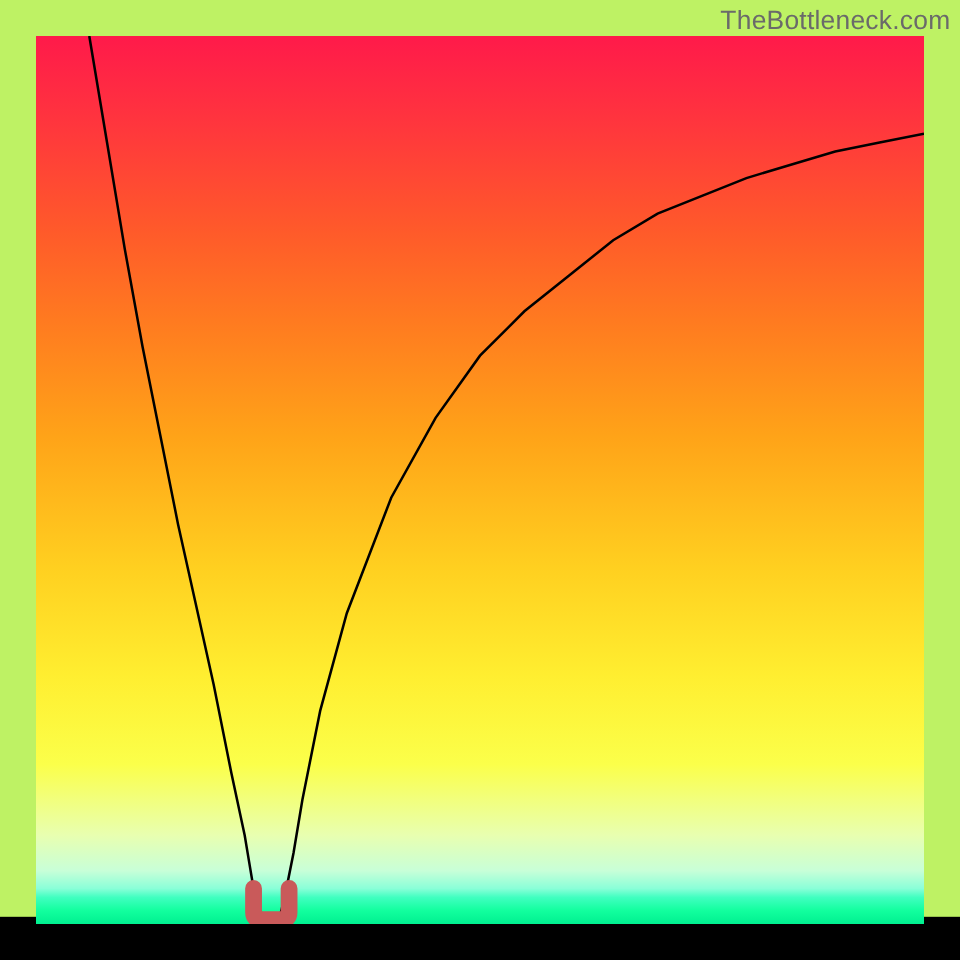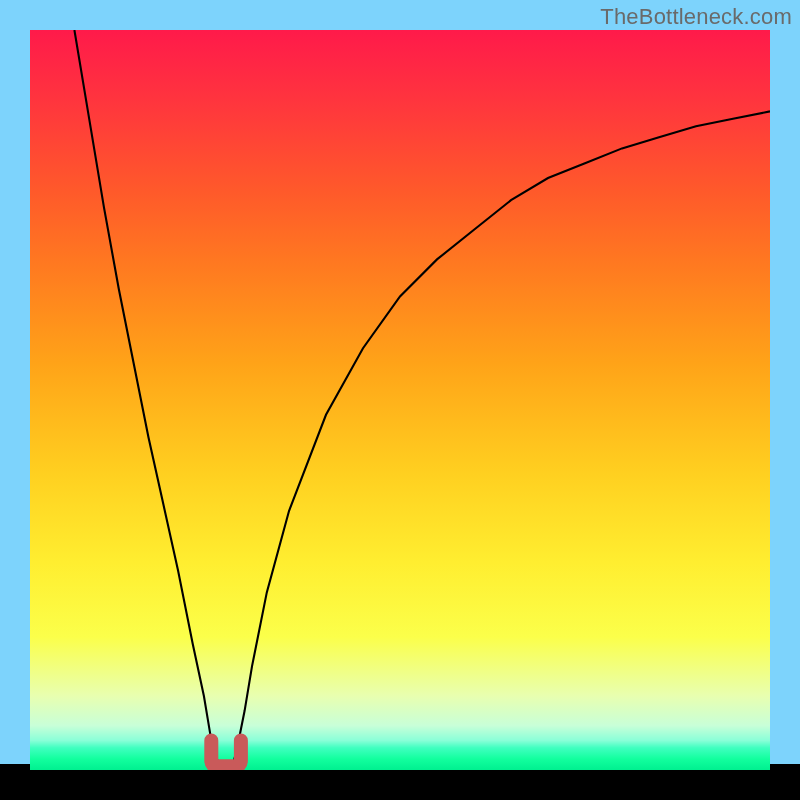--- a/index.html
+++ b/index.html
@@ -10,21 +10,21 @@
     overflow: hidden;
     background: #000;
     font-family: Arial, Helvetica, sans-serif;
   }
   .frame {
     position: absolute;
     top: 0;
     left: 0;
     width: 800px;
     height: 764px;
-    background: #7dd3fc;
+    background: #bef264;
   }
   .plot {
     position: absolute;
     top: 30px;
     left: 30px;
     width: 740px;
     height: 740px;
     background: linear-gradient(
       to bottom,
       #ff1a4a 0%,

